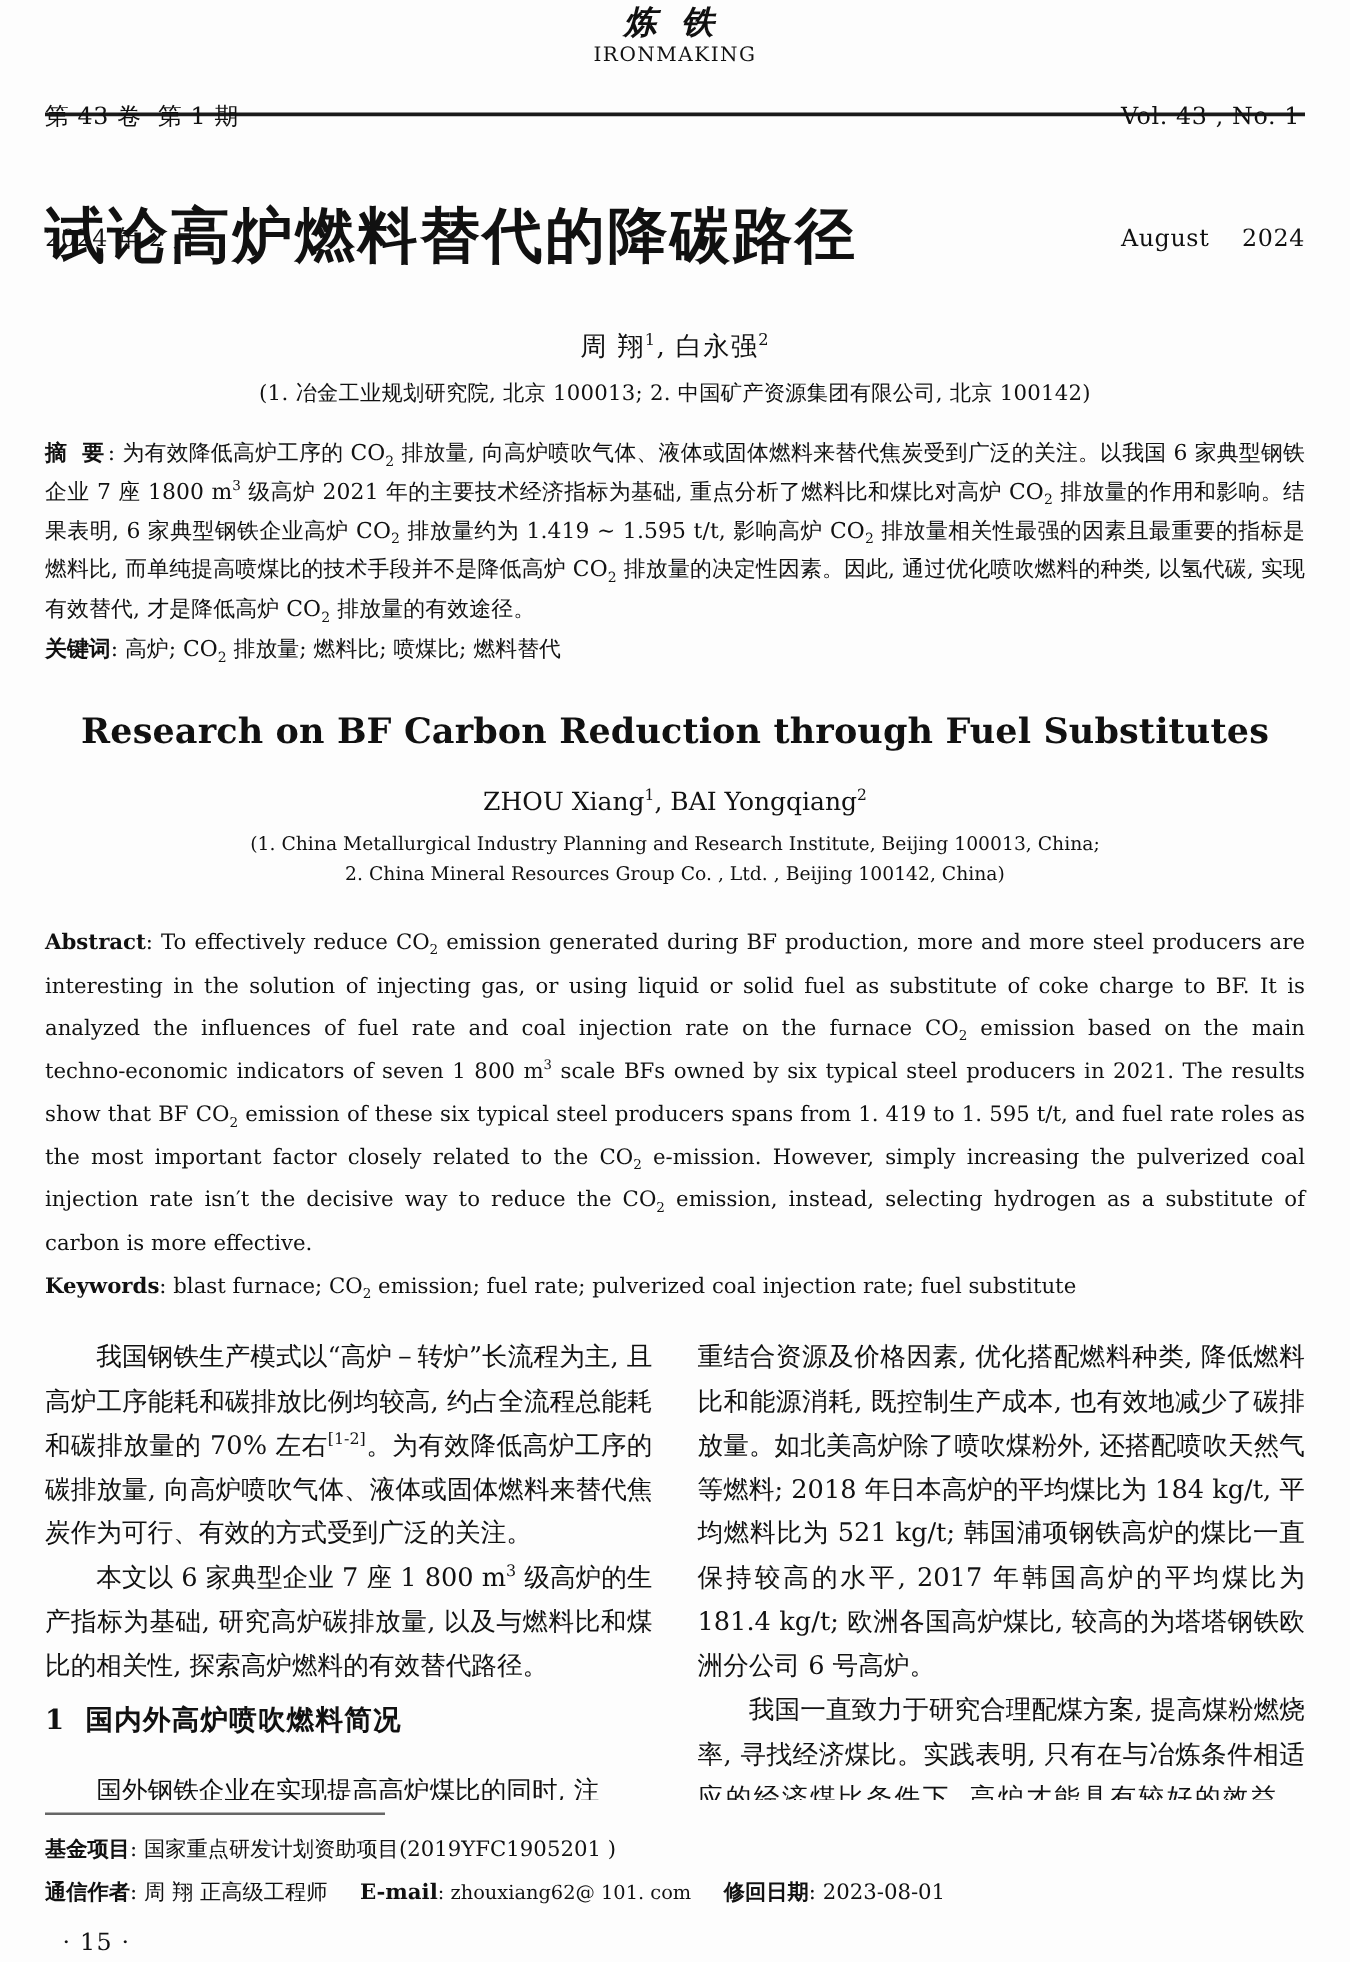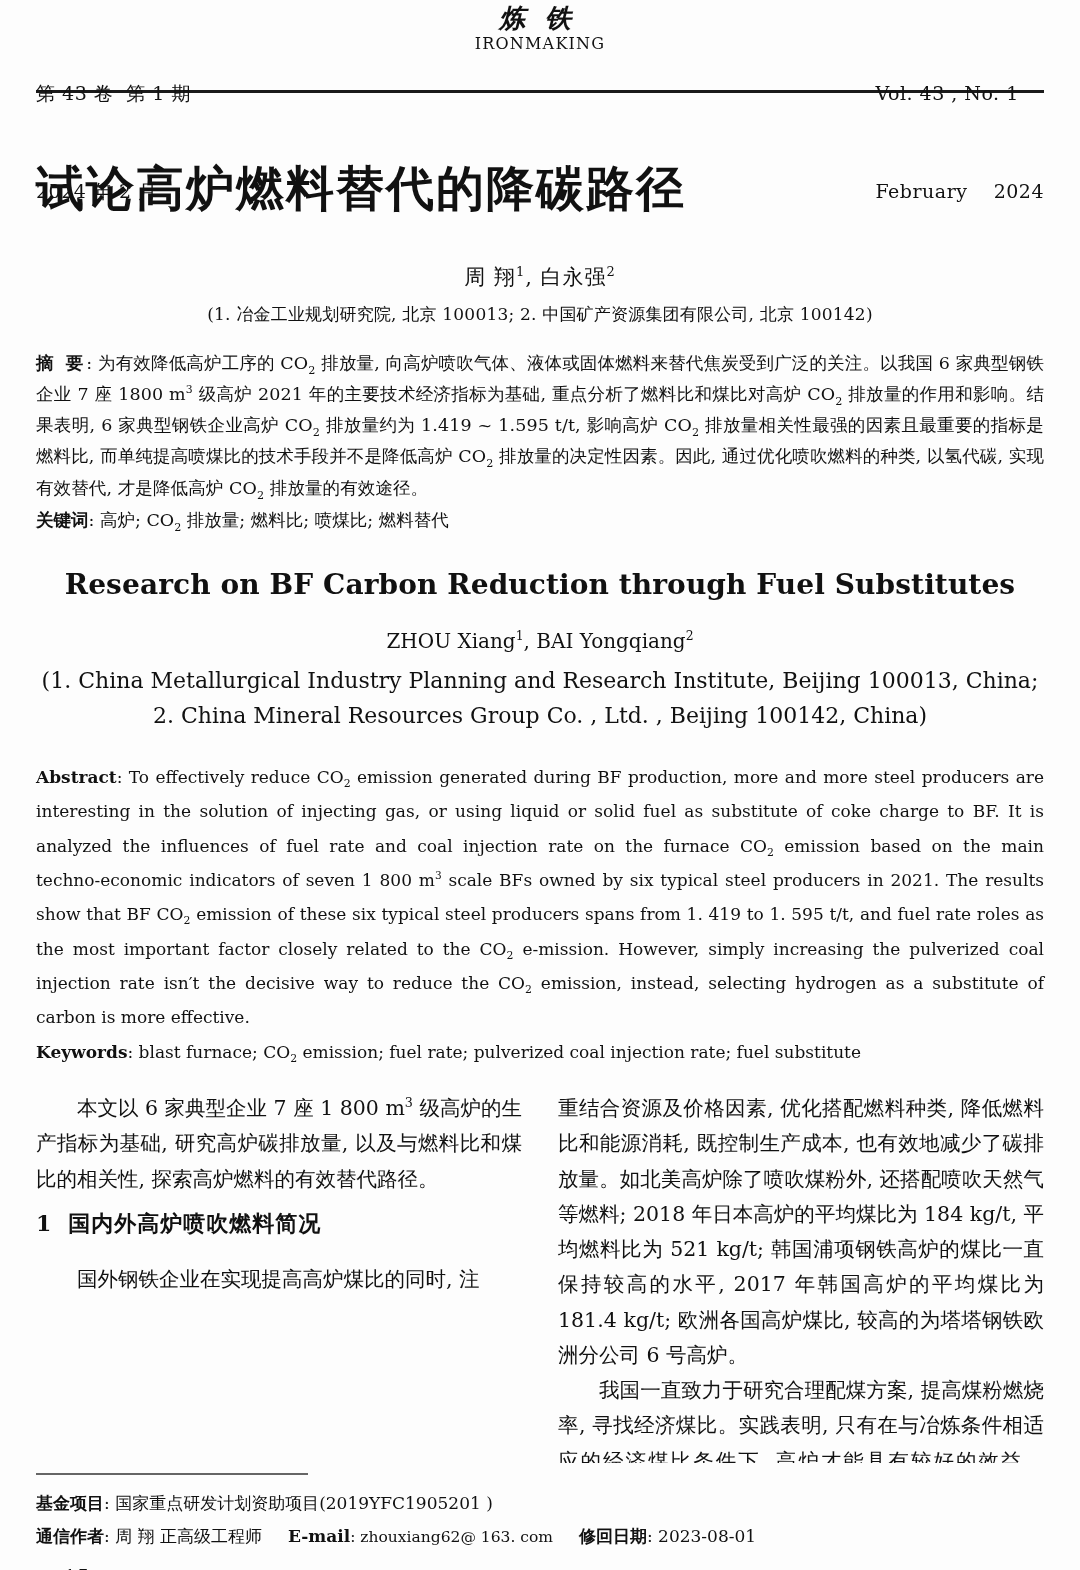--- a/index.html
+++ b/index.html
@@ -117,21 +117,21 @@
     margin-top: 32px;
     letter-spacing: 0.1px;
   }
   .authors-en {
     text-align: center;
     font-size: 20px;
     margin-top: 28px;
   }
   .affil-en {
     text-align: center;
-    font-size: 22px;
+    font-size: 15px;
     margin-top: 10px;
     line-height: 1.62;
   }
   .abs-en {
     margin-top: 26px;
     font-size: 17px;
     line-height: 2.02;
     text-align: justify;
   }
   .kw-en {
@@ -194,21 +194,21 @@
     <div class="mh-left">
       <div>第 43 卷  第 1 期</div>
       <div>2024 年 2 月</div>
     </div>
     <div class="mh-center">
       <div class="logo-cn">炼铁</div>
       <div class="logo-en">IRONMAKING</div>
     </div>
     <div class="mh-right">
       <div>Vol. 43 , No. 1</div>
-      <div>February    2024</div>
+      <div>August    2024</div>
     </div>
   </div>
   <div class="rule-double"></div>
 
   <div class="title-cn">试论高炉燃料替代的降碳路径</div>
 
   <div class="authors-cn">
     <span>周    翔</span><sup>1</sup><span>, 白永强</span><sup>2</sup>
   </div>
 
@@ -234,34 +234,35 @@
 
   <div class="abs-en">
     <span class="lbl-b2">Abstract</span><span>: To effectively reduce CO<sub>2</sub> emission generated during BF production, more and more steel producers are interesting in the solution of injecting gas, or using liquid or solid fuel as substitute of coke charge to BF. It is analyzed the influences of fuel rate and coal injection rate on the furnace CO<sub>2</sub> emission based on the main techno‑economic indicators of seven 1 800 m<sup>3</sup> scale BFs owned by six typical steel producers in 2021. The results show that BF CO<sub>2</sub> emission of these six typical steel producers spans from 1. 419 to 1. 595 t/t, and fuel rate roles as the most important factor closely related to the CO<sub>2</sub> e‑mission. However, simply increasing the pulverized coal injection rate isn′t the decisive way to reduce the CO<sub>2</sub> emission, instead, selecting hydrogen as a substitute of carbon is more effective.</span>
   </div>
   <div class="kw-en">
     <span class="lbl-b2">Keywords</span><span>: blast furnace;  CO<sub>2</sub> emission;  fuel rate;  pulverized coal injection rate;  fuel substitute</span>
   </div>
 
   <div class="body-cols">
     <div class="col">
+      <p>我国钢铁生产模式以“高炉－转炉”长流程为主, 且高炉工序能耗和碳排放比例均较高, 约占全流程总能耗和碳排放量的 70% 左右<sup>[1-2]</sup>。为有效降低高炉工序的碳排放量, 向高炉喷吹气体、液体或固体燃料来替代焦炭作为可行、有效的方式受到广泛的关注。</p>
       <p>本文以 6 家典型企业 7 座 1 800 m<sup>3</sup> 级高炉的生产指标为基础, 研究高炉碳排放量, 以及与燃料比和煤比的相关性, 探索高炉燃料的有效替代路径。</p>
       <div class="sec-h">
         <span class="num">1</span><span>国内外高炉喷吹燃料简况</span>
       </div>
       <p>国外钢铁企业在实现提高高炉煤比的同时, 注</p>
     </div>
     <div class="col">
       <p style="text-indent:0">重结合资源及价格因素, 优化搭配燃料种类, 降低燃料比和能源消耗, 既控制生产成本, 也有效地减少了碳排放量。如北美高炉除了喷吹煤粉外, 还搭配喷吹天然气等燃料; 2018 年日本高炉的平均煤比为 184 kg/t, 平均燃料比为 521 kg/t; 韩国浦项钢铁高炉的煤比一直保持较高的水平, 2017 年韩国高炉的平均煤比为 181.4 kg/t; 欧洲各国高炉煤比, 较高的为塔塔钢铁欧洲分公司 6 号高炉。</p>
       <p>我国一直致力于研究合理配煤方案, 提高煤粉燃烧率, 寻找经济煤比。实践表明, 只有在与冶炼条件相适应的经济煤比条件下, 高炉才能具有较好的效益。2021 年, 我国高炉煤比平均为 146. 53 kg/t,</p>
     </div>
   </div>
 
   <div class="fn-rule"></div>
   <div class="fn-line">
     <span class="lbl-b2">基金项目</span><span>: 国家重点研发计划资助项目(2019YFC1905201 )</span>
   </div>
   <div class="fn-line">
-    <span class="lbl-b2">通信作者</span><span>: 周   翔   正高级工程师</span><span class="gap"></span><span class="lbl-b2">E-mail</span><span class="fn-mail">: zhouxiang62@ 163. com</span><span class="gap"></span><span class="lbl-b2">修回日期</span><span>: 2023-08-01</span>
+    <span class="lbl-b2">通信作者</span><span>: 周   翔   正高级工程师</span><span class="gap"></span><span class="lbl-b2">E-mail</span><span class="fn-mail">: zhouxiang62@ 101. com</span><span class="gap"></span><span class="lbl-b2">修回日期</span><span>: 2023-08-01</span>
   </div>
   <div class="pageno">· 15 ·</div>
 
 </div>
 
 </body></html>

